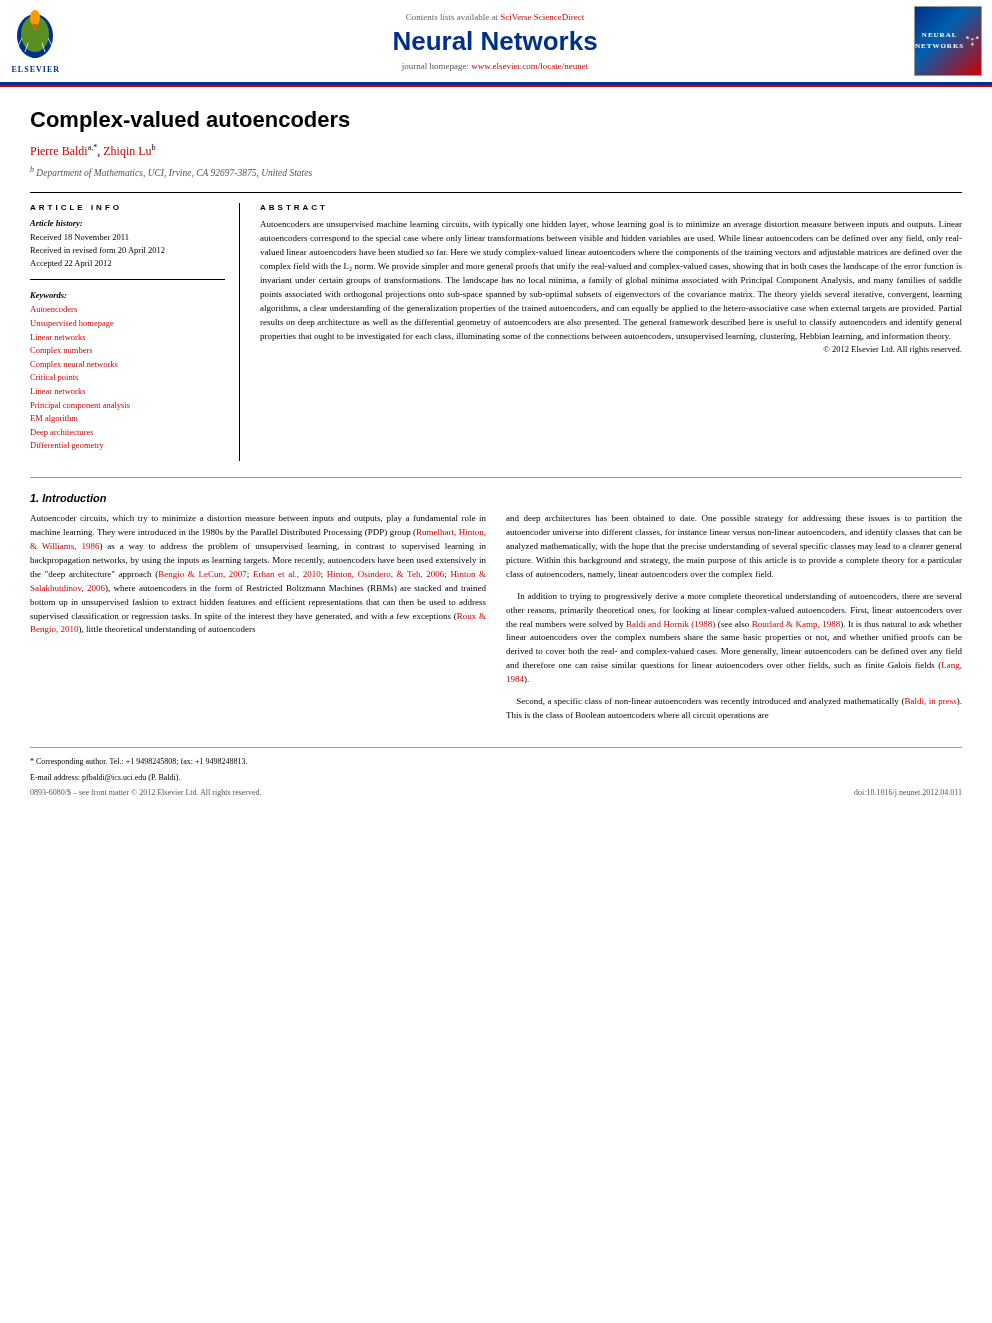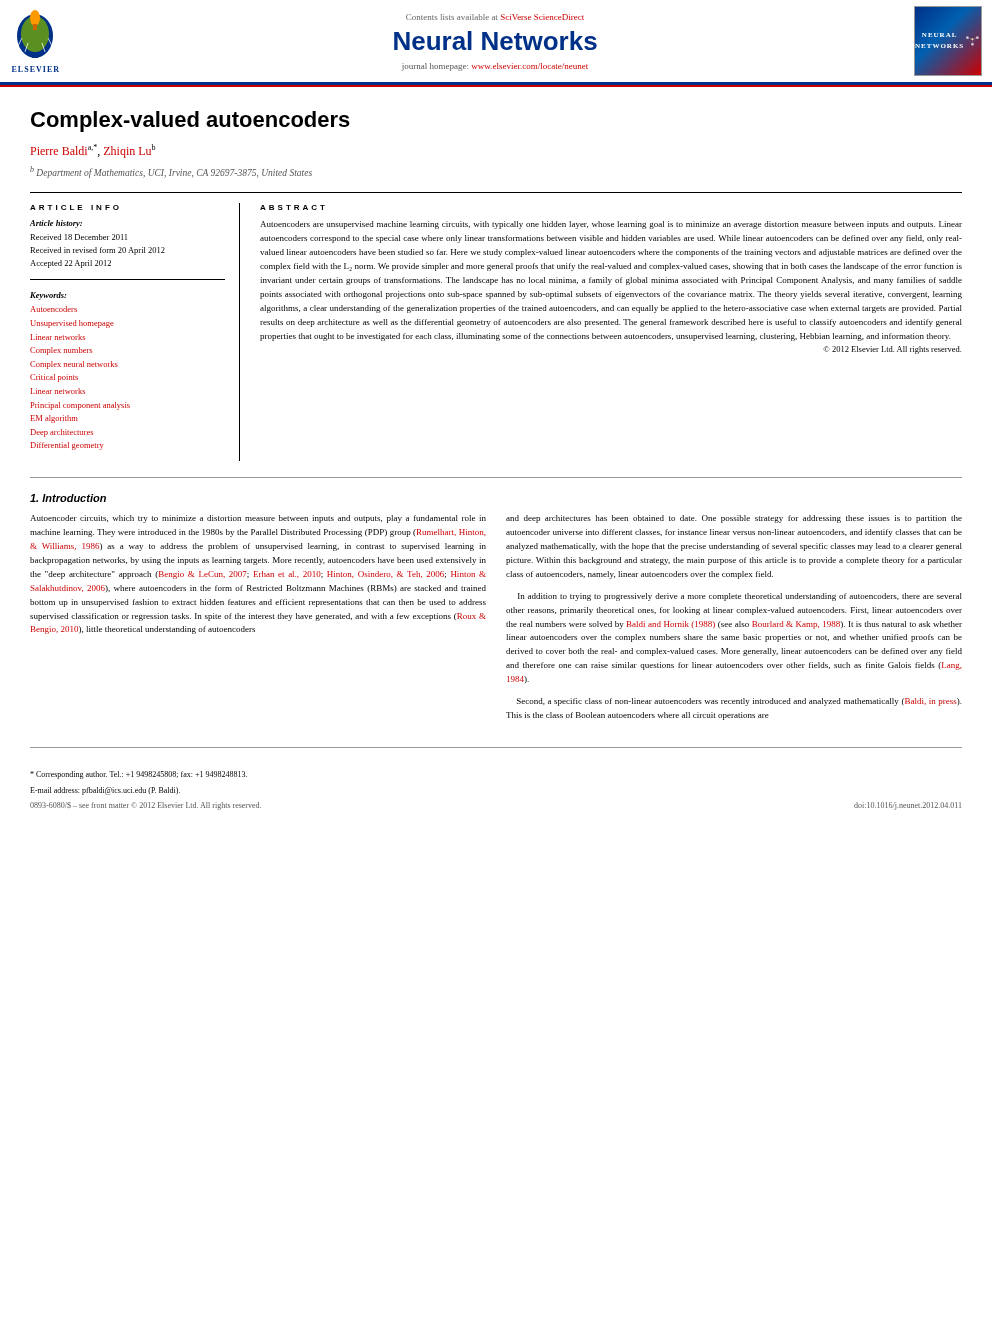--- a/index.html
+++ b/index.html
@@ -247,21 +247,21 @@
 
     .ref-link {
       color: #c00;
       text-decoration: none;
     }
 
     
     .page-footer {
       border-top: 1px solid #999;
       margin-top: 16px;
-      padding-top: 21px;
+      padding-top: 8px;
       font-size: 8px;
       color: #555;
     }
 
     .footnote {
       font-size: 8px;
       color: #000;
       line-height: 1.5;
       margin-bottom: 4px;
     }
@@ -349,21 +349,21 @@
 
   <hr class="divider">
 
   <div class="article-info-abstract">
 
     <div class="article-info-col">
       <div class="section-header">ARTICLE  INFO</div>
 
       <div class="info-subsection">
         <div class="info-label">Article history:</div>
-        <div class="info-text">Received 18 December 2011</div>
+        <div class="info-text">Received 18 November 2011</div>
         <div class="info-text">Received in revised form 20 April 2012</div>
         <div class="info-text">Accepted 22 April 2012</div>
       </div>
 
       <hr class="divider">
 
       <div class="info-subsection">
         <div class="info-label">Keywords:</div>
         <div class="keywords-list">
           <div><a href="#" class="keyword-link">Autoencoders</a></div>

